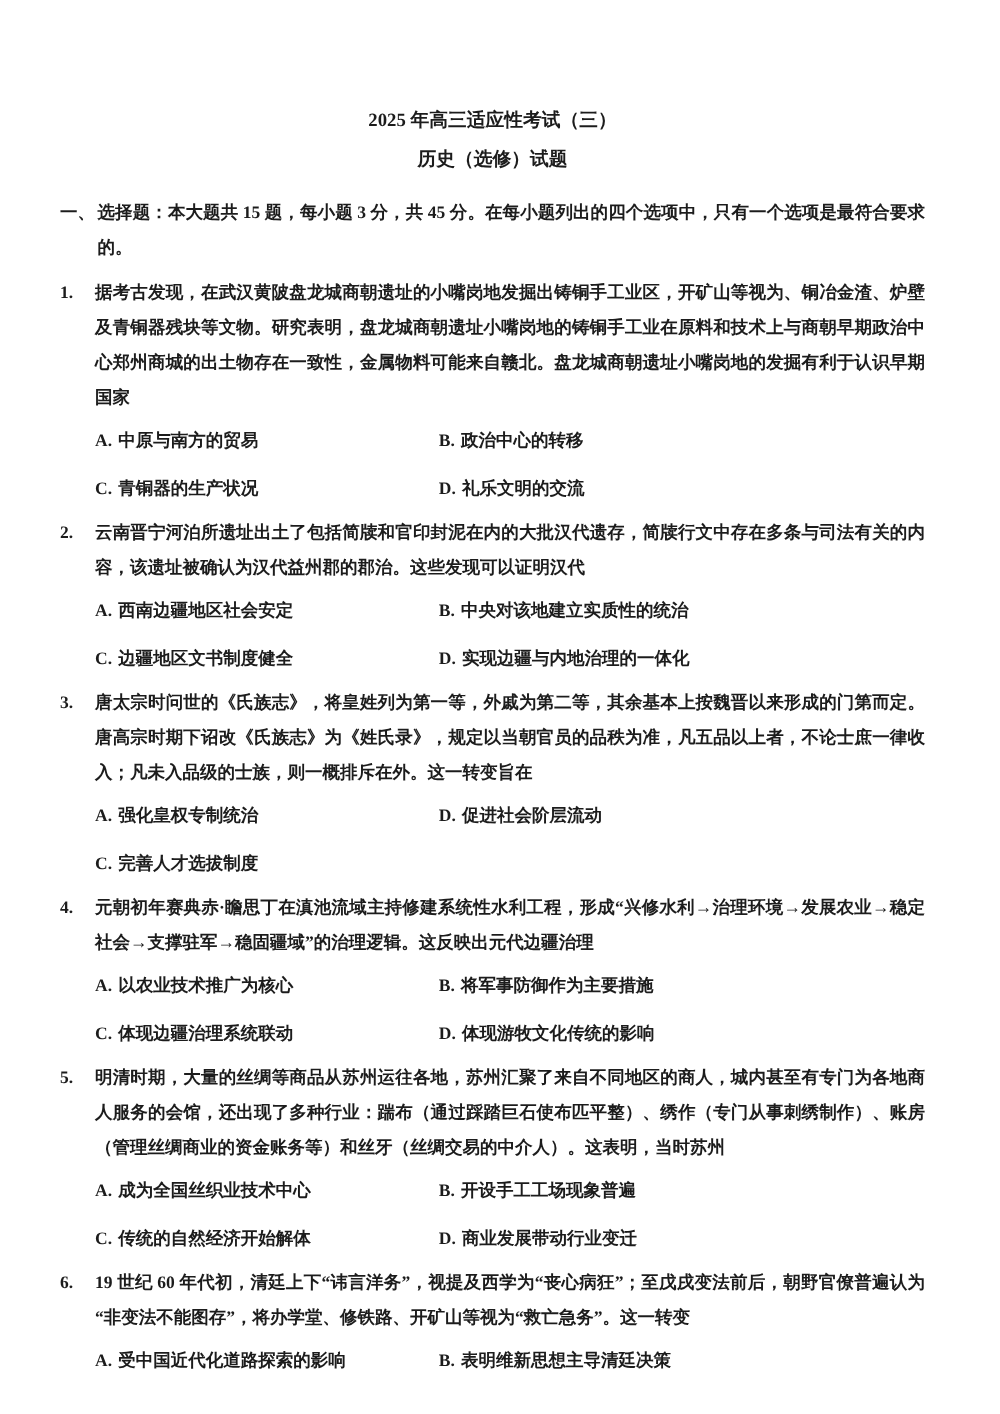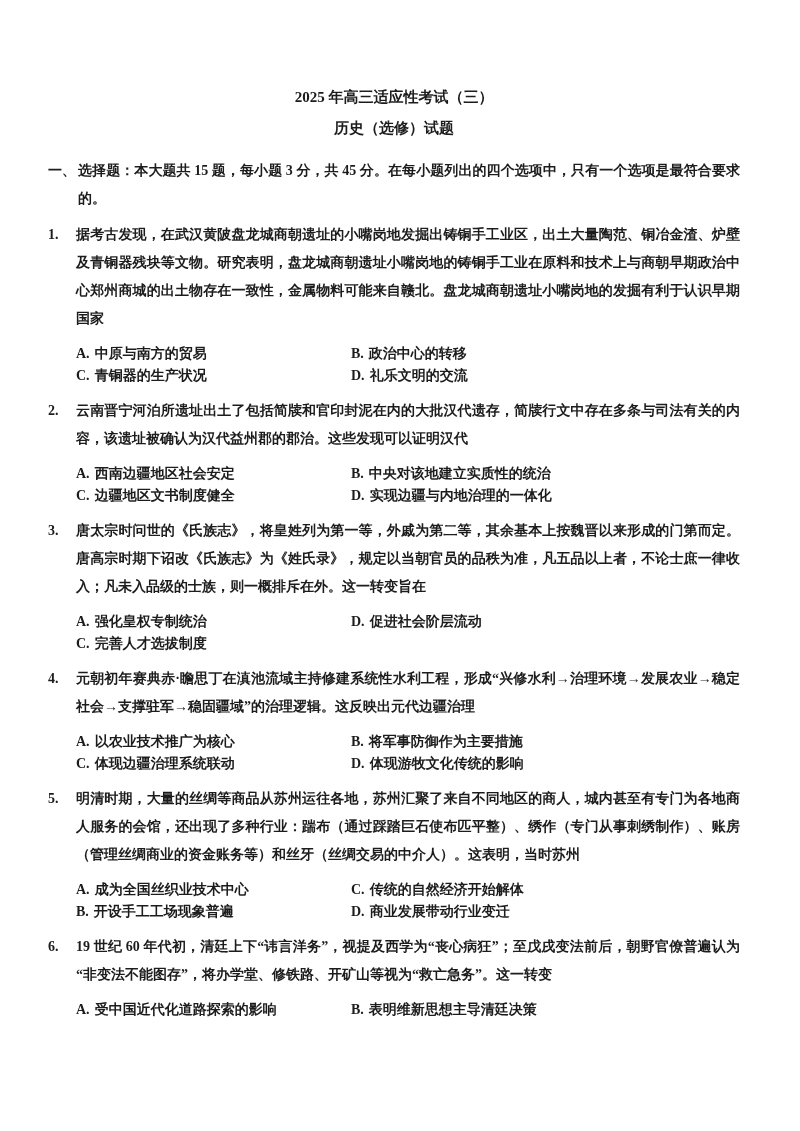--- a/index.html
+++ b/index.html
@@ -56,21 +56,21 @@
     flex: 0 0 28px;
     white-space: nowrap;
   }
   .qstem {
     flex: 1 1 auto;
     text-align: justify;
   }
   .options {
     display: grid;
     grid-template-columns: 275px 1fr;
-    row-gap: 0;
+    row-gap: 16px;
     margin: 10px 0 6px 28px;
     font-size: 14px;
     line-height: 22px;
   }
   .option .olabel {
     margin-right: 5px;
   }
 </style>
 </head>
 <body>
@@ -83,21 +83,21 @@
   </div>
 
   <div class="section-intro">
     <span class="sec-label">一、</span>
     <span class="sec-text">选择题：本大题共 15 题，每小题 3 分，共 45 分。在每小题列出的四个选项中，只有一个选项是最符合要求的。</span>
   </div>
 
   <div class="question">
     <div class="qrow">
       <span class="qnum">1.</span>
-      <div class="qstem">据考古发现，在武汉黄陂盘龙城商朝遗址的小嘴岗地发掘出铸铜手工业区，出土大量陶范、铜冶金渣、炉壁及青铜器残块等文物。研究表明，盘龙城商朝遗址小嘴岗地的铸铜手工业在原料和技术上与商朝早期政治中心郑州商城的出土物存在一致性，金属物料可能来自赣北。盘龙城商朝遗址小嘴岗地的发掘有利于认识早期国家</div>
+      <div class="qstem">据考古发现，在武汉黄陂盘龙城商朝遗址的小嘴岗地发掘出铸铜手工业区，开矿山等视为、铜冶金渣、炉壁及青铜器残块等文物。研究表明，盘龙城商朝遗址小嘴岗地的铸铜手工业在原料和技术上与商朝早期政治中心郑州商城的出土物存在一致性，金属物料可能来自赣北。盘龙城商朝遗址小嘴岗地的发掘有利于认识早期国家</div>
     </div>
     <div class="options">
       <div class="option"><span class="olabel">A.</span><span class="otext">中原与南方的贸易</span></div>
       <div class="option"><span class="olabel">B.</span><span class="otext">政治中心的转移</span></div>
       <div class="option"><span class="olabel">C.</span><span class="otext">青铜器的生产状况</span></div>
       <div class="option"><span class="olabel">D.</span><span class="otext">礼乐文明的交流</span></div>
     </div>
   </div>
 
   <div class="question">
@@ -138,22 +138,22 @@
     </div>
   </div>
 
   <div class="question">
     <div class="qrow">
       <span class="qnum">5.</span>
       <div class="qstem">明清时期，大量的丝绸等商品从苏州运往各地，苏州汇聚了来自不同地区的商人，城内甚至有专门为各地商人服务的会馆，还出现了多种行业：踹布（通过踩踏巨石使布匹平整）、绣作（专门从事刺绣制作）、账房（管理丝绸商业的资金账务等）和丝牙（丝绸交易的中介人）。这表明，当时苏州</div>
     </div>
     <div class="options">
       <div class="option"><span class="olabel">A.</span><span class="otext">成为全国丝织业技术中心</span></div>
+      <div class="option"><span class="olabel">B.</span><span class="otext">开设手工工场现象普遍</span></div>
       <div class="option"><span class="olabel">C.</span><span class="otext">传统的自然经济开始解体</span></div>
-      <div class="option"><span class="olabel">B.</span><span class="otext">开设手工工场现象普遍</span></div>
       <div class="option"><span class="olabel">D.</span><span class="otext">商业发展带动行业变迁</span></div>
     </div>
   </div>
 
   <div class="question">
     <div class="qrow">
       <span class="qnum">6.</span>
       <div class="qstem">19 世纪 60 年代初，清廷上下“讳言洋务”，视提及西学为“丧心病狂”；至戊戌变法前后，朝野官僚普遍认为“非变法不能图存”，将办学堂、修铁路、开矿山等视为“救亡急务”。这一转变</div>
     </div>
     <div class="options">

